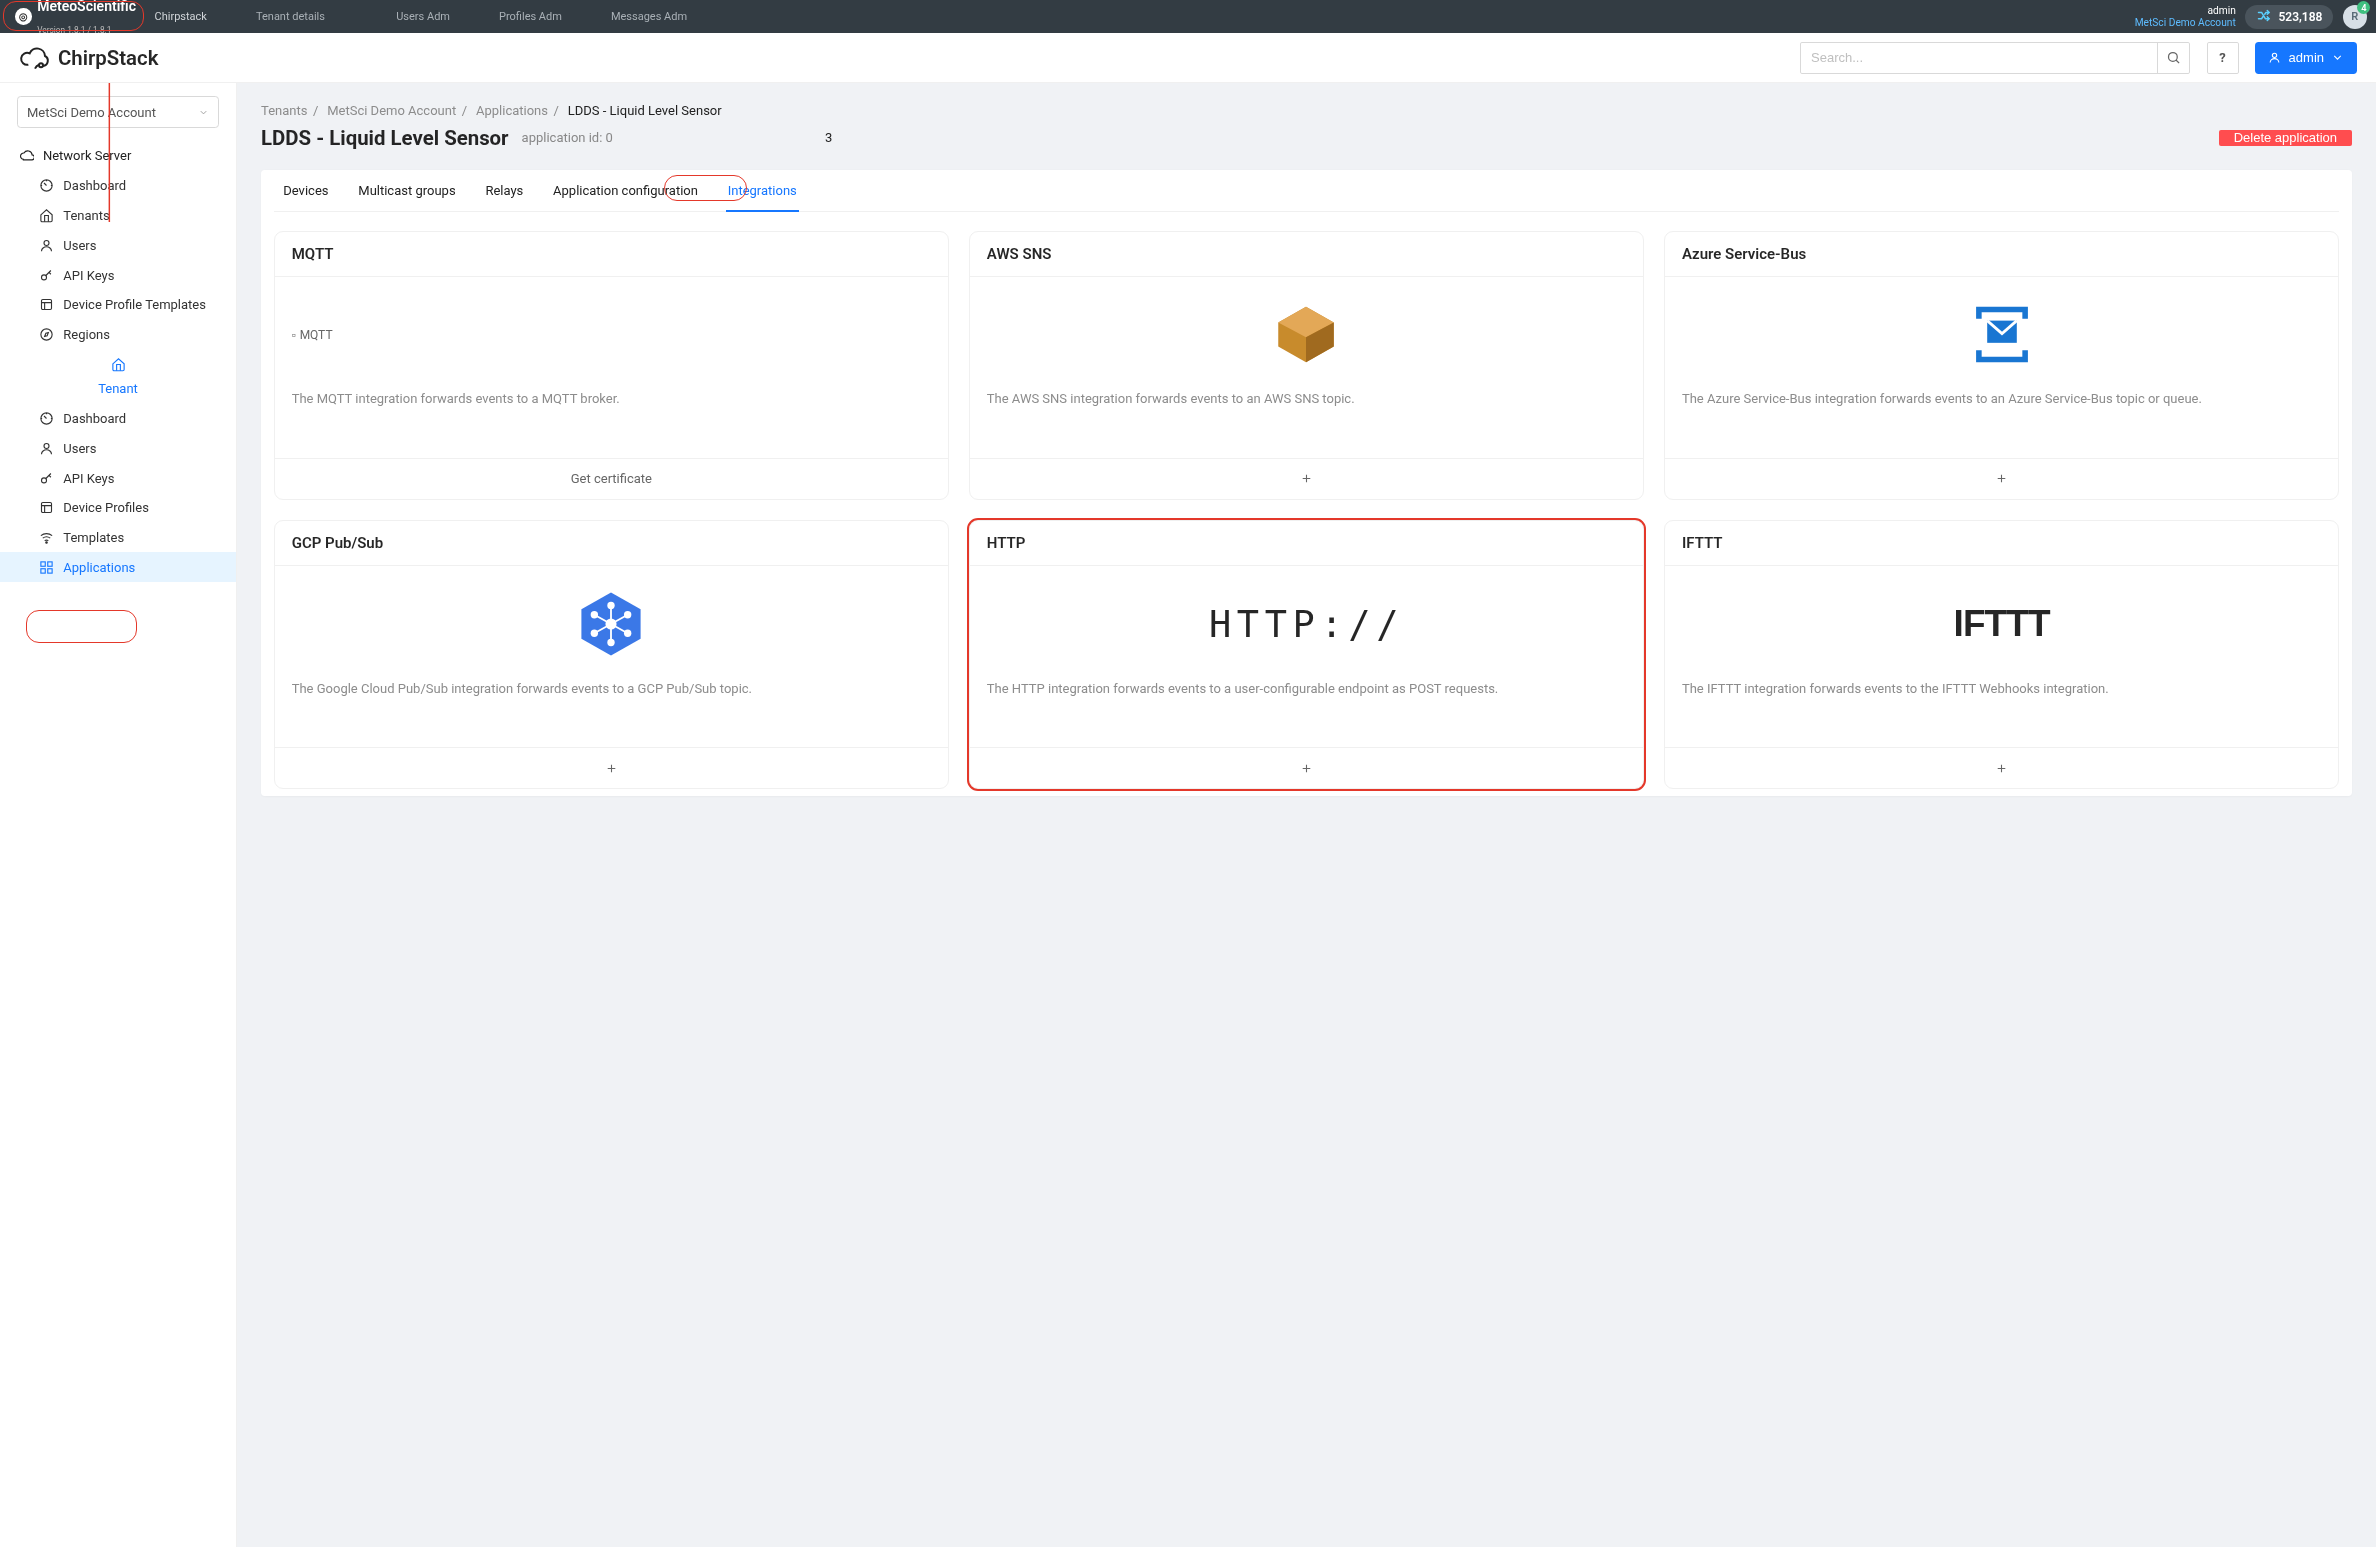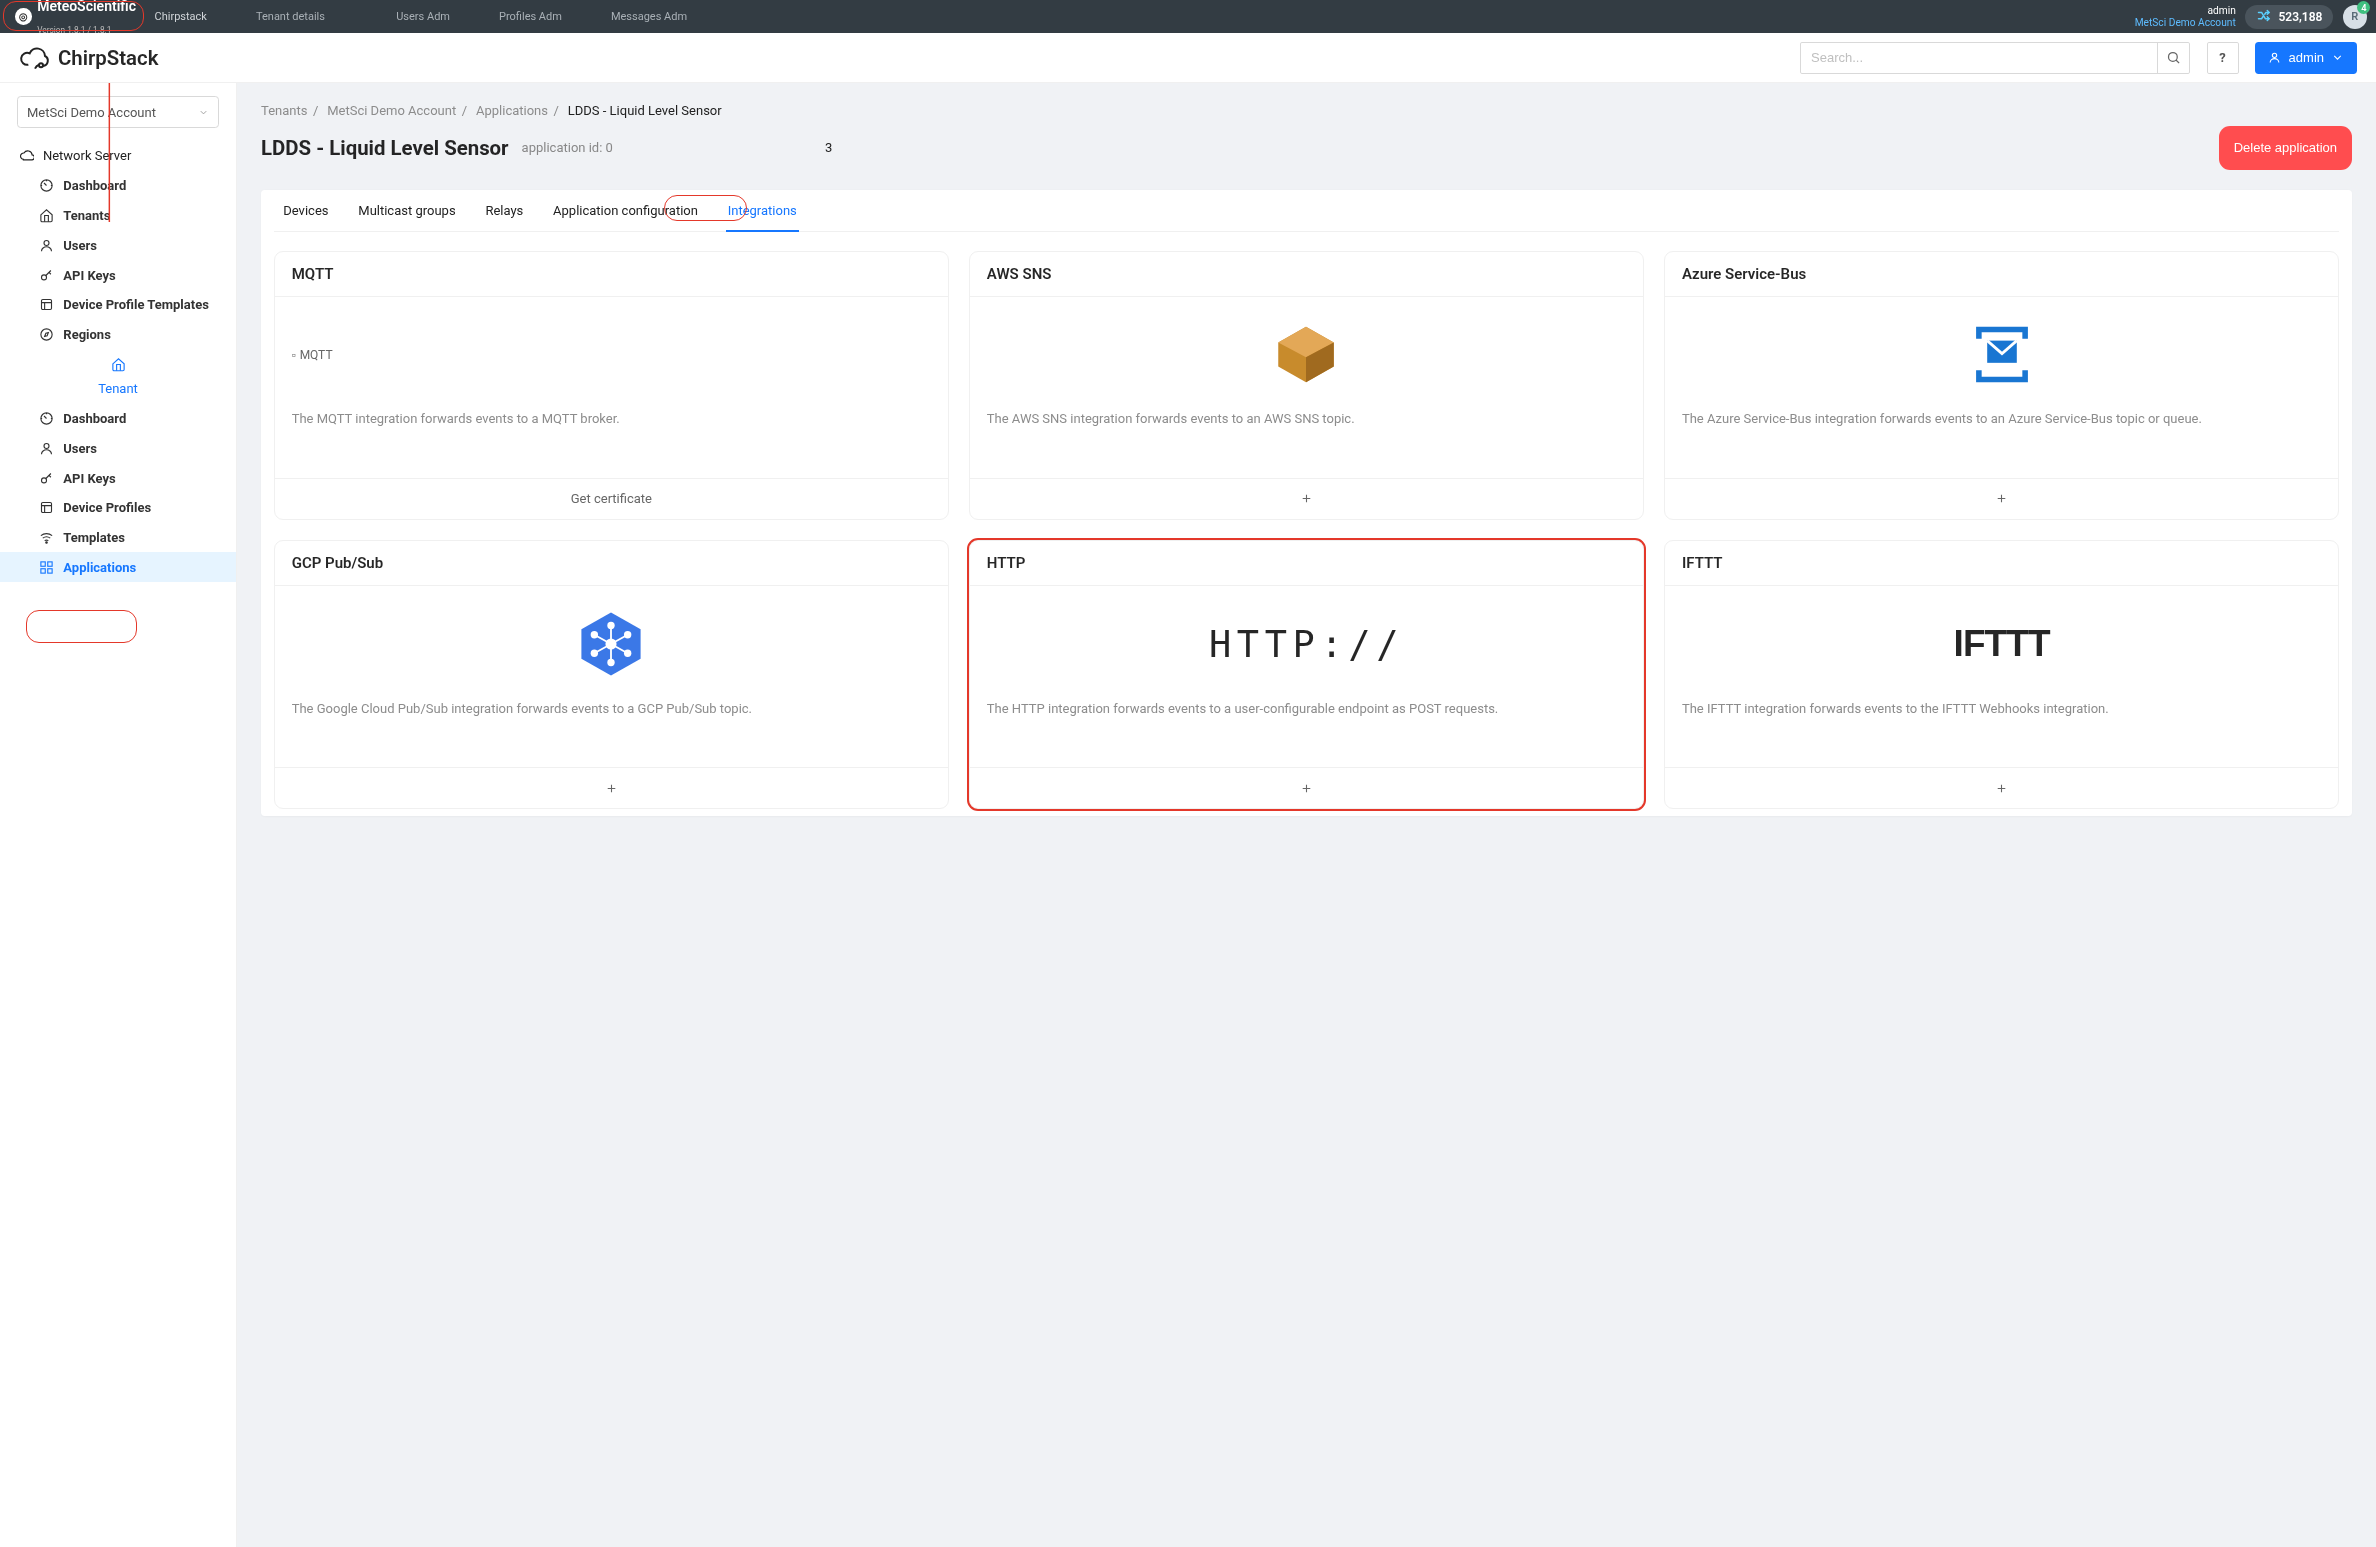--- a/index.html
+++ b/index.html
@@ -93,37 +93,36 @@
   .tenant-select {
     margin:0 16.7px 13px;border:0.9px solid #d9d9d9;border-radius:3.7px;height:32px;
     display:flex;align-items:center;justify-content:space-between;padding:0 9.3px;color:#555;cursor:pointer;
   }
   .menu-group-title {
     display:flex;align-items:center;gap:9.3px;padding:7.4px 18.6px;font-size:13px;color:#222;
   }
   .menu-item {
     display:flex;align-items:center;gap:9.3px;padding:7.4px 18.6px 7.4px 39px;color:#333;cursor:pointer;
     font-size:13px;
-    font-weight:bold;
   }
   .menu-item.active { background:#e6f4ff;color:#1677ff; }
   .menu-group-title.active { color:#1677ff;flex-direction:column; }
   .menu-item svg, .menu-group-title svg {width:15px;height:15px;flex-shrink:0;color:inherit;}
 
   .main { flex:1; padding:20.4px 24px; position:relative; }
   .crumbs { color:#8c8c8c; font-size:13px; margin-bottom:7.4px;}
   .crumbs a { color:#8c8c8c; text-decoration:none; cursor:pointer;}
   .crumbs .sep { margin:0 5.6px; }
   .crumbs .cur { color:#222; }
   .title-row { display:flex;align-items:center;gap:13px;margin-bottom:20.4px; flex-wrap:wrap;}
   .title-row h1 {font-size:20.4px;font-weight:700;}
   .title-row .appid {color:#888;font-size:13px;}
   .title-row .spacer{flex:1;}
   .danger-btn {
-    background:#ff4d4f;color:#fff;border:0;border-radius:11px;height:44px;padding:0 15px;cursor:pointer;font-size:13px;
+    background:#ff4d4f;color:#fff;border:0;border-radius:2px;height:16px;padding:0 15px;cursor:pointer;font-size:13px;
   }
 
   .panel { background:#fff;border-radius:3.7px;padding:0 13px 7px;box-shadow:0 0.9px 1.9px rgba(0,0,0,0.03);}
   .tabs { display:flex;border-bottom:0.9px solid #f0f0f0;gap:26px;padding:0 7.4px;}
   .tab { padding:13px 1.9px;color:#222;cursor:pointer;font-size:13px;position:relative;}
   .tab.active { color:#1677ff; }
   .tab.active::after {
     content:"";position:absolute;left:0;right:0;bottom:-0.9px;height:1.9px;background:#1677ff;
   }
 

